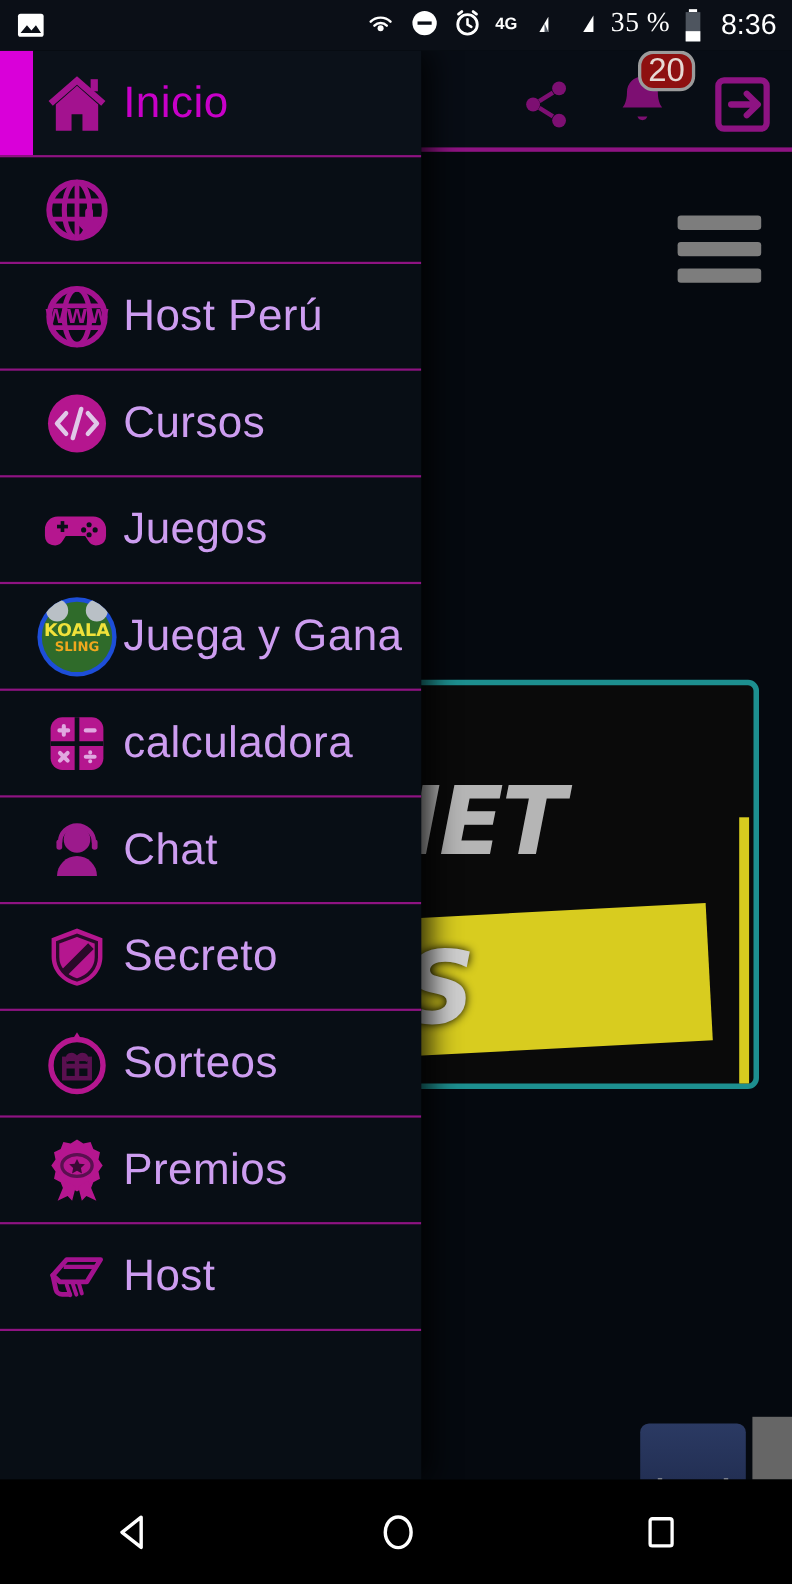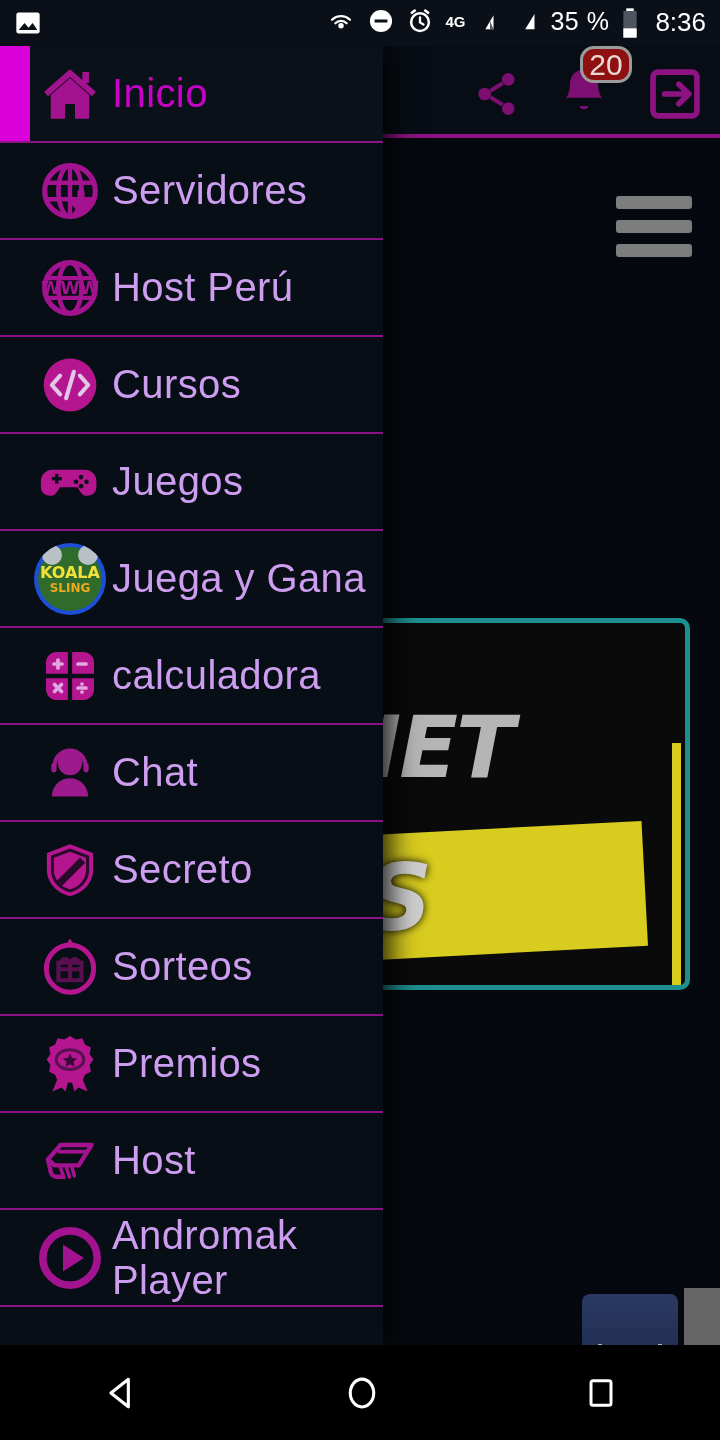--- a/index.html
+++ b/index.html
@@ -6,21 +6,21 @@
   html,body{ width:720px; height:1440px; background:#000; overflow:hidden;
     font-family:"Liberation Sans", sans-serif; }
   #screen{ position:relative; width:720px; height:1440px; background:#070c12; overflow:hidden; }
 
   
   .statusbar{ position:absolute; left:0; top:0; width:720px; height:46px;
     background:#0b0f17; display:flex; align-items:center; padding:0 14px; z-index:60; }
   .sb-left{ display:flex; align-items:center; gap:10px; }
   .sb-right{ margin-left:auto; display:flex; align-items:flex-start; gap:11px; }
   .sb-ico{ display:block; }
-  .sb-text{ color:#fff; font-size:25px; letter-spacing:.5px; }
+  .sb-text{ color:#fff; font-size:25px; letter-spacing:.5px;font-family:Liberation Serif, serif; }
   .sb-time{ color:#fff; font-size:26px; margin-left:4px; }
   .net-label{ color:#fff; font-size:15px; font-weight:700; margin-right:-8px; align-self:flex-start; margin-top:6px;}
 
   
   .content{ position:absolute; left:0; top:46px; width:720px; height:1299px;
     background:#05090f; overflow:hidden; }
   .appbar{ position:absolute; left:0; top:0; width:720px; height:92px; background:#080d15; }
   .appbar-icons{ position:absolute; right:14px; top:16px; display:flex; align-items:center; gap:30px; }
   .appbar-rule{ position:absolute; left:0; bottom:0; width:720px; height:4px; background:#8e1382; }
   .badge{ position:absolute; right:-18px; top:-16px; width:52px; height:37px; border-radius:14px;
@@ -196,21 +196,20 @@
 
     <div class="d-item">
       <div class="d-ico">
         <svg width="66" height="66" viewBox="0 0 24 24">
           <circle cx="12" cy="12" r="9.2" fill="none" stroke="#a3128f" stroke-width="1.9"></circle>
           <ellipse cx="12" cy="12" rx="4.2" ry="9.2" fill="none" stroke="#a3128f" stroke-width="1.7"></ellipse>
           <path d="M3 9h18M3 15h18M12 2.8v18.4" stroke="#a3128f" stroke-width="1.6"></path>
           <path d="M16 12.6v4.4M13.4 16l2.6 2.8 2.6-2.8" stroke="#a3128f" stroke-width="2.6" fill="none" stroke-linecap="round" stroke-linejoin="round"></path>
         </svg>
       </div>
-      <div class="d-label">Servidores</div>
     </div>
 
     <div class="d-item">
       <div class="d-ico">
         <svg width="66" height="66" viewBox="0 0 24 24">
           <circle cx="12" cy="12" r="9.2" fill="none" stroke="#a3128f" stroke-width="1.9"></circle>
           <ellipse cx="12" cy="12" rx="4.2" ry="9.2" fill="none" stroke="#a3128f" stroke-width="1.7"></ellipse>
           <path d="M3 8.4h18M3 15.6h18" stroke="#a3128f" stroke-width="1.6"></path>
           <text x="12" y="14" text-anchor="middle" font-size="6.4" font-weight="700" fill="#a3128f" font-family="DejaVu Sans">WWW</text>
         </svg>
@@ -324,29 +323,20 @@
         <svg width="66" height="66" viewBox="0 0 24 24">
           <path d="M4 11.4L8.6 6.2h11.2l-4.6 7.4H6.4z" fill="none" stroke="#a3128f" stroke-width="1.6" stroke-linejoin="round"></path>
           <path d="M7.6 8.6h11" stroke="#a3128f" stroke-width="1.4"></path>
           <path d="M4 11.4l1 4.6c.2 1 1.1 1.7 2.1 1.7h2.4" fill="none" stroke="#a3128f" stroke-width="1.6" stroke-linecap="round"></path>
           <path d="M8.6 14.6l1.2 3.4M10.6 14.2l1.2 3.6M12.6 14l1 3.4" stroke="#a3128f" stroke-width="1.3" stroke-linecap="round"></path>
         </svg>
       </div>
       <div class="d-label">Host</div>
     </div>
 
-    <div class="d-item">
-      <div class="d-ico">
-        <svg width="70" height="70" viewBox="0 0 24 24">
-          <circle cx="12" cy="12" r="9.3" fill="none" stroke="#a3128f" stroke-width="2.6"></circle>
-          <path d="M9.6 7.4l7.2 4.6-7.2 4.6z" fill="#a3128f"></path>
-        </svg>
-      </div>
-      <div class="d-label">Andromak Player</div>
-    </div>
 
     <div class="d-spacer"></div>
   </div>
 
   <div class="navbar">
     <svg width="44" height="44" viewBox="0 0 24 24">
       <path d="M16 4.5L6.5 12 16 19.5z" fill="none" stroke="#fff" stroke-width="1.7" stroke-linejoin="round"></path>
     </svg>
     <svg width="44" height="44" viewBox="0 0 24 24">
       <ellipse cx="12" cy="12" rx="6.4" ry="7.6" fill="none" stroke="#fff" stroke-width="1.7"></ellipse>

